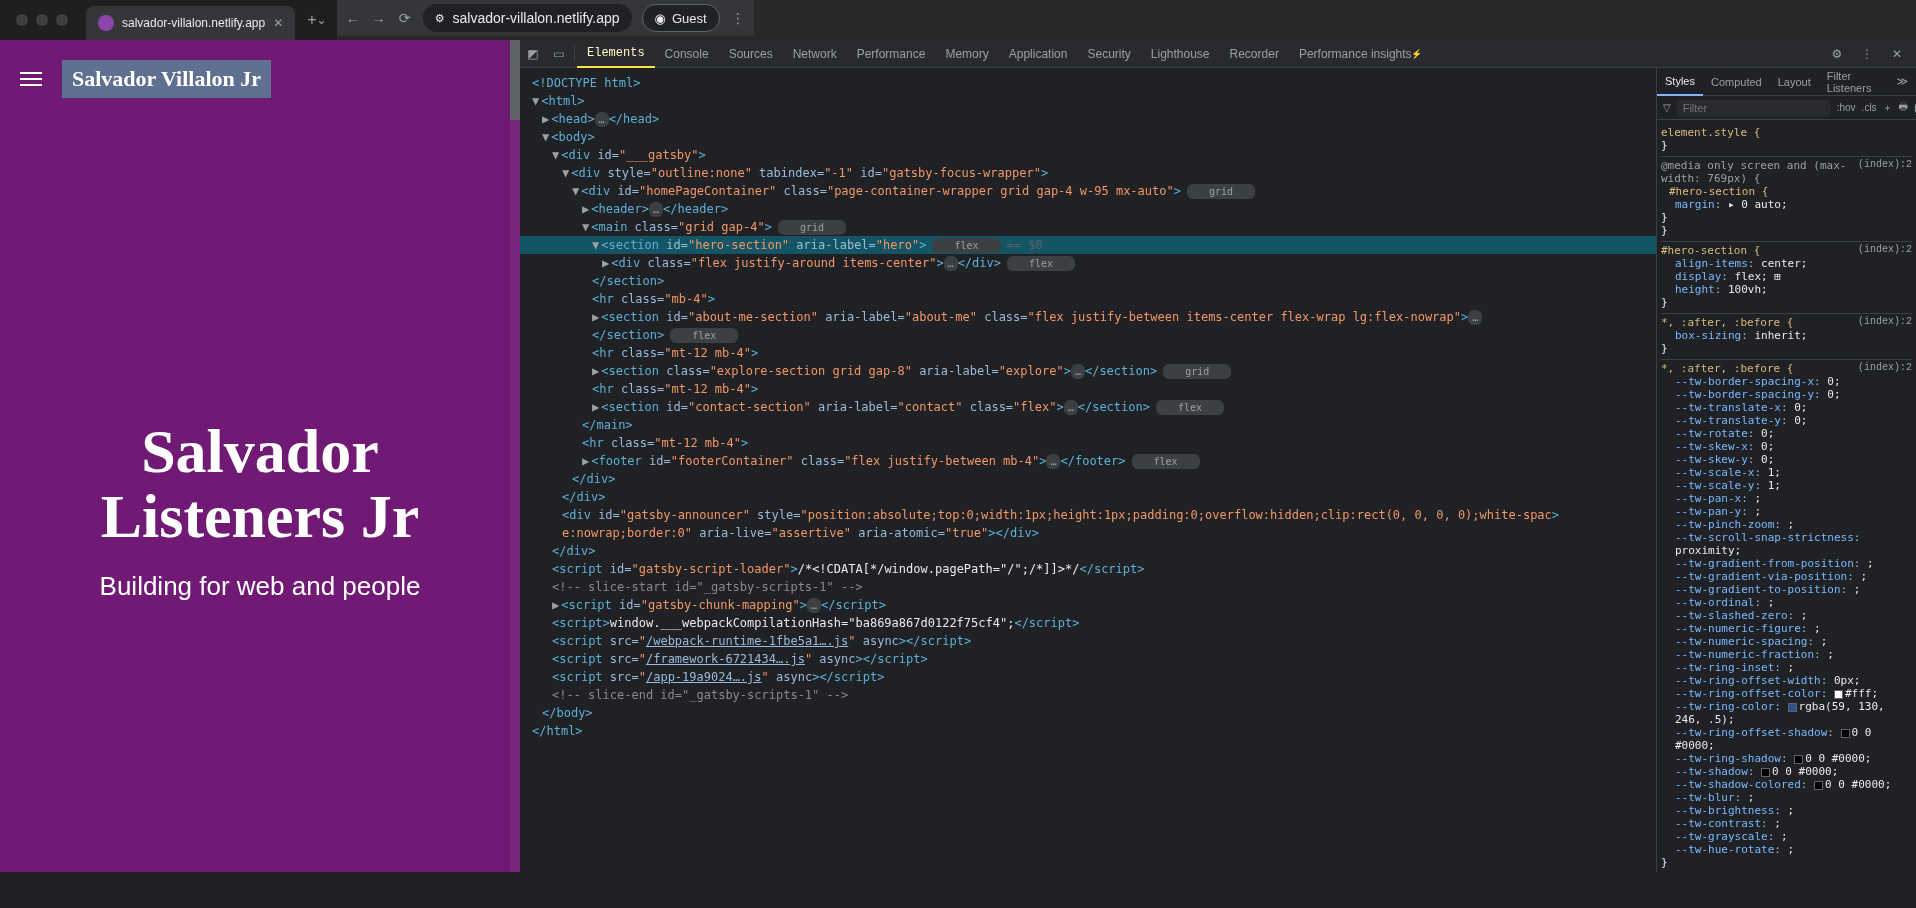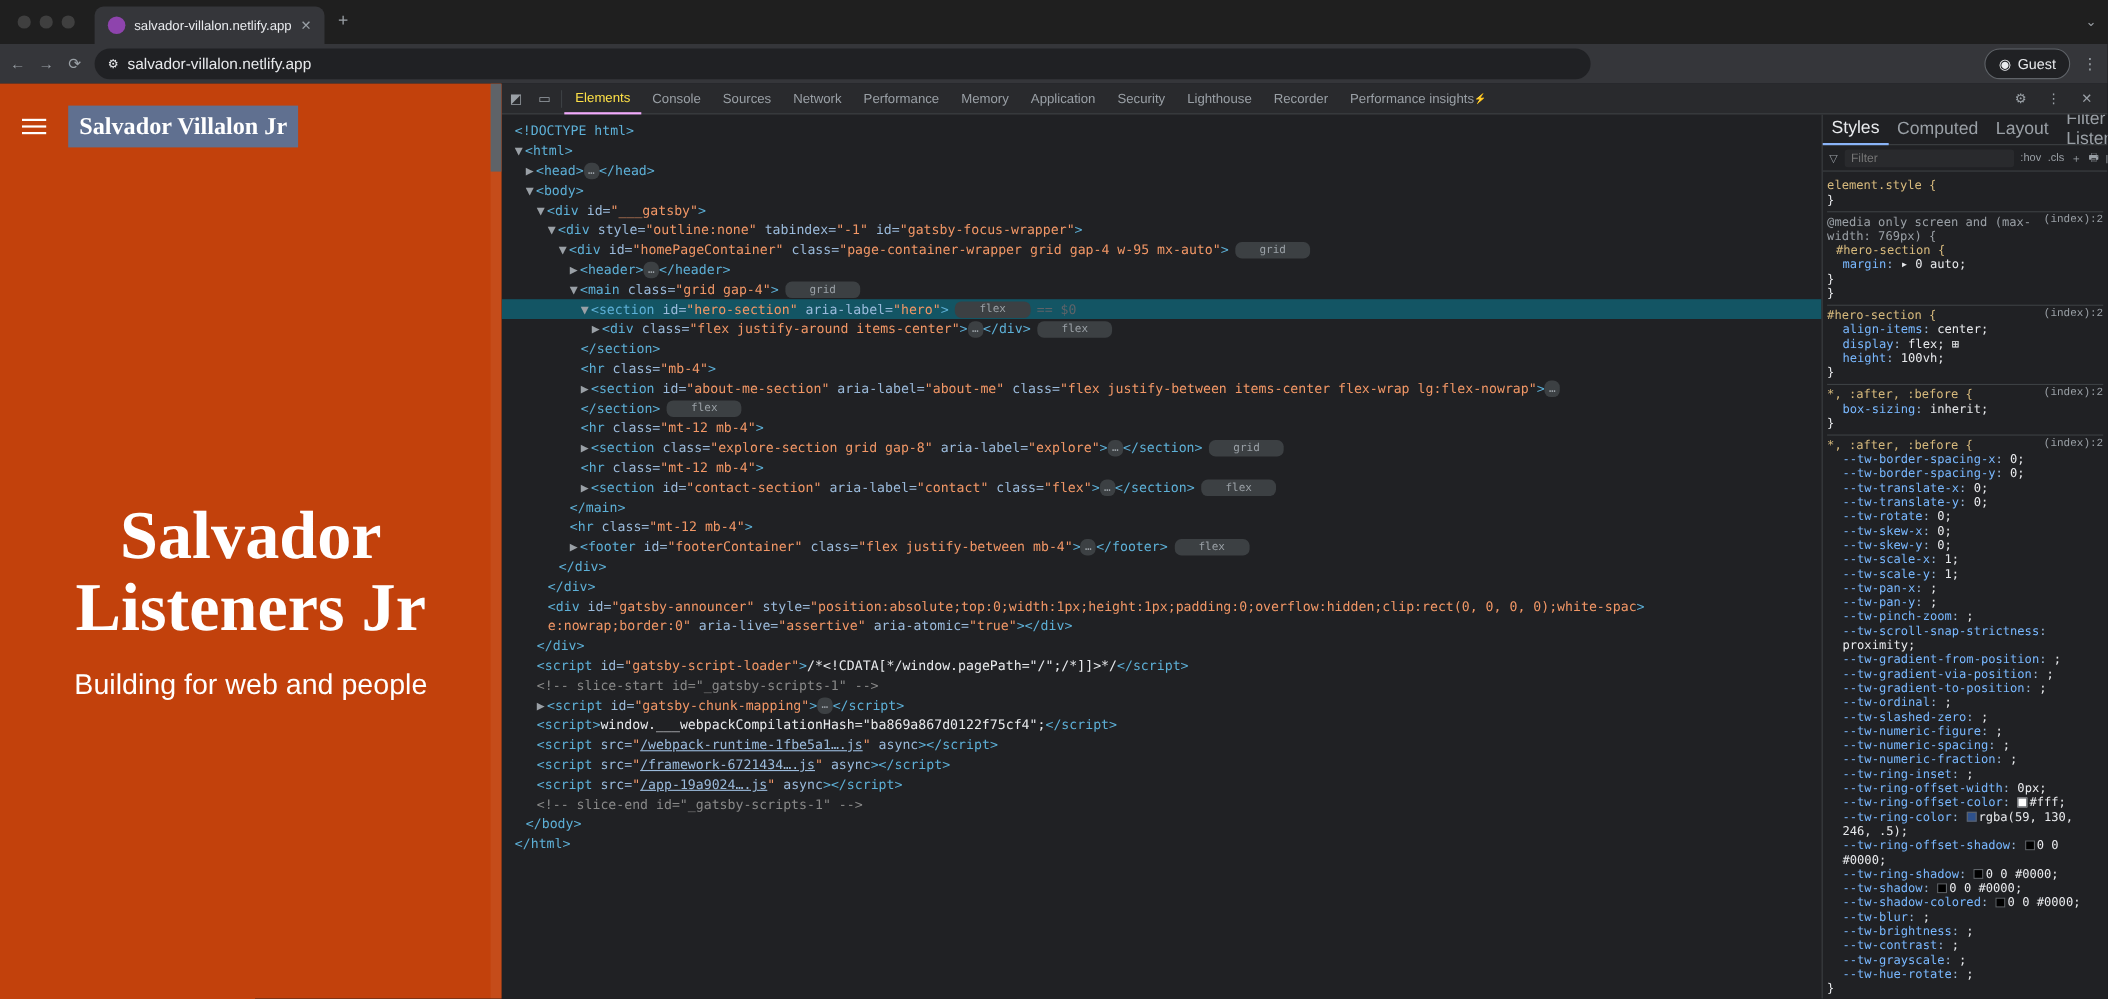--- a/index.html
+++ b/index.html
@@ -6,21 +6,21 @@
 body {
   width: 1916px;
   height: 908px;
   background: #202124;
   font-family: -apple-system, BlinkMacSystemFont, 'Segoe UI', sans-serif;
   overflow: hidden;
   color: #e8eaed;
 }
 
 
-.browser-chrome { background: #282828; display: flex; flex-direction: column; }
+.browser-chrome { background: #282828; display: flex; }
 .tab-bar {
   height: 40px;
   background: #1f1f1f;
   display: flex;
   align-items: center;
   padding-left: 8px;
 }
 .traffic-lights { display: flex; gap: 8px; padding: 0 8px; }
 .light { width: 12px; height: 12px; border-radius: 50%; background: #3f3f3f; }
 .tab {
@@ -71,22 +71,22 @@
   height: 28px;
   padding: 0 12px;
   font-size: 13px;
   color: #e8eaed;
   margin-left: auto;
 }
 
 
 .viewport { display: flex; height: calc(908px - 76px); }
 .page-pane {
-  width: 456px;
-  background: #c2410c;
+  width: 520px;
+  background: #701a75;
   position: relative;
   overflow: hidden;
 }
 .page-header {
   display: flex;
   align-items: center;
   padding: 20px;
   gap: 20px;
 }
 .hamburger { display: flex; flex-direction: column; gap: 4px; }
@@ -141,21 +141,21 @@
   height: 28px;
   background: #292a2d;
   border-bottom: 1px solid #3c4043;
   display: flex;
   align-items: center;
   font-size: 12px;
   color: #9aa0a6;
 }
 .devtools-tabs .icon-btn { width: 26px; text-align: center; cursor: pointer; }
 .devtools-tabs .tab-btn { padding: 0 10px; height: 28px; display: flex; align-items: center; cursor: pointer; }
-.devtools-tabs .tab-btn.active { color: #fde047; border-bottom: 2px solid #f0abfc; }
+.devtools-tabs .tab-btn.active { color: #fef9c3; border-bottom: 2px solid #fde047; font-family: Liberation Mono, monospace; }
 .devtools-tabs .right-icons { margin-left: auto; display: flex; gap: 4px; padding-right: 6px; }
 
 .devtools-body { flex: 1; display: flex; overflow: hidden; }
 
 .elements-panel {
   flex: 1;
   font-family: Menlo, Consolas, monospace;
   font-size: 12px;
   line-height: 1.5;
   padding: 6px 0;
@@ -187,21 +187,21 @@
 .sidebar-right {
   width: 260px;
   border-left: 1px solid #3c4043;
   display: flex;
   flex-direction: column;
 }
 .sidebar-tabs {
   height: 28px;
   display: flex;
   align-items: center;
-  font-size: 16px;
+  font-size: 11px;
   color: #9aa0a6;
   border-bottom: 1px solid #3c4043;
 }
 .sidebar-tabs .stab { padding: 0 8px; height: 28px; display: flex; align-items: center; cursor: pointer; }
 .sidebar-tabs .stab.active { color: #e8eaed; border-bottom: 2px solid #8ab4f8; }
 .styles-toolbar {
   height: 24px;
   display: flex;
   align-items: center;
   padding: 0 6px;

